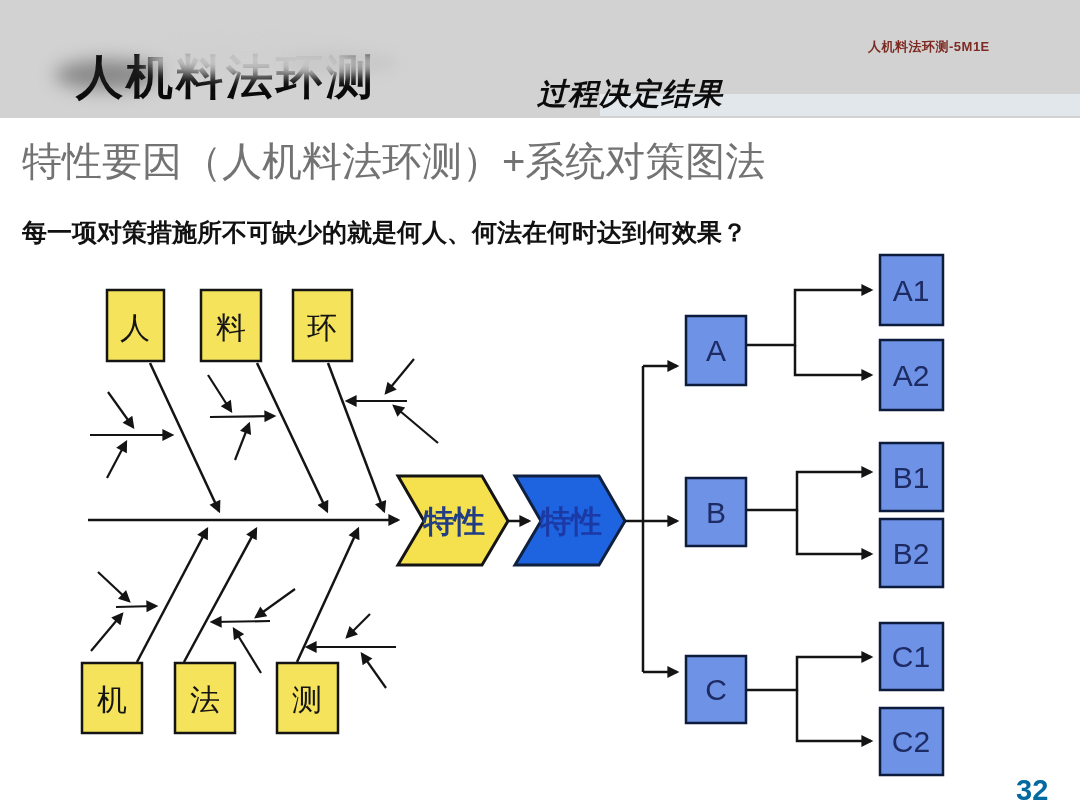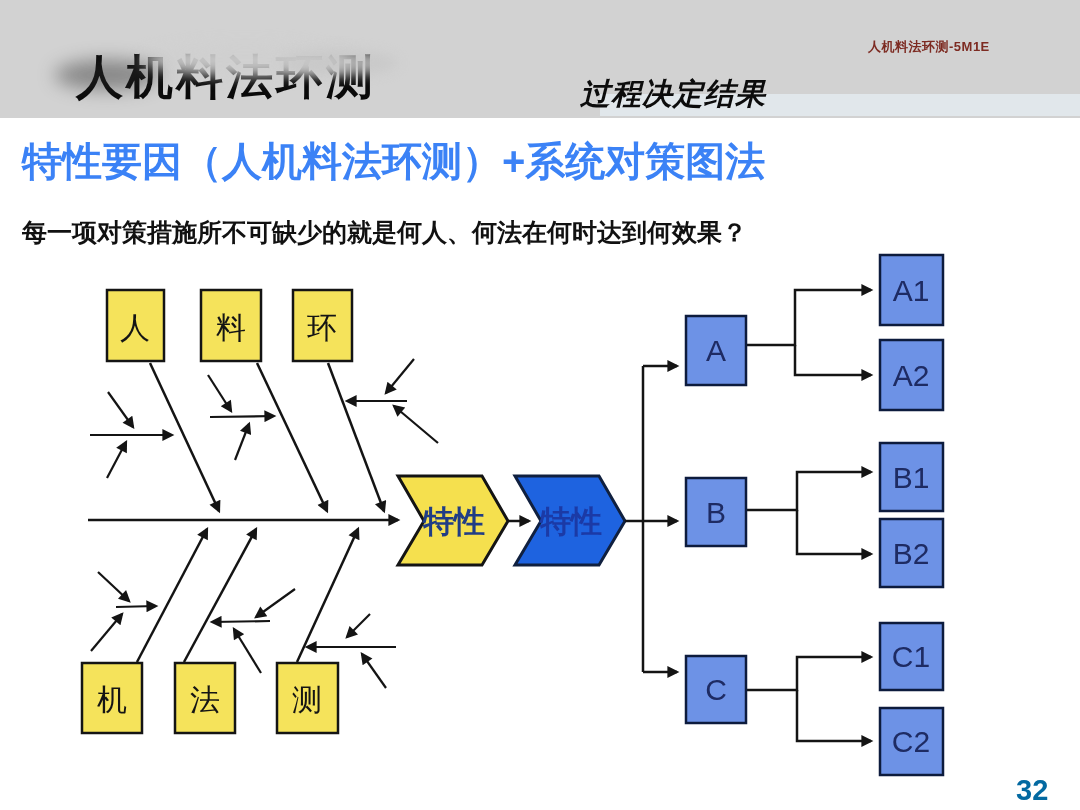--- a/index.html
+++ b/index.html
@@ -13,25 +13,25 @@
                 background:#e6edf3;opacity:.75;}
   .watermark{position:absolute;left:868px;top:38px;font-size:13px;font-weight:700;
              color:#7d2b22;letter-spacing:.5px;}
   .main-title{position:absolute;left:45px;top:46px;font-size:47px;font-weight:800;
               color:#0a0a0a;letter-spacing:3px;white-space:nowrap;margin-left:31px;}
   .smudge{position:absolute;border-radius:50%;}
   .smudge.s1{left:140px;top:44px;width:210px;height:32px;background:rgba(208,208,208,.95);filter:blur(7px);}
   .smudge.s2{left:55px;top:60px;width:105px;height:30px;background:rgba(45,45,45,.45);filter:blur(9px);}
   .smudge.s3{left:282px;top:50px;width:115px;height:26px;background:rgba(200,200,200,.85);filter:blur(6px);}
   .tagline{position:absolute;left:537px;top:74px;font-size:30px;font-weight:800;
-           font-style:italic;color:#0c0c0c;letter-spacing:1px;white-space:nowrap;margin-left:43px;}
+           font-style:italic;color:#0c0c0c;letter-spacing:1px;white-space:nowrap;}
 
   
-  .slide-title{position:absolute;left:22px;top:134px;font-size:40px;font-weight:700;
-               color:#3b82f6;white-space:nowrap;letter-spacing:0;}
+  .slide-title{position:absolute;left:22px;top:134px;font-size:40px;font-weight:400;
+               color:#737373;white-space:nowrap;letter-spacing:0;}
   .slide-subtitle{position:absolute;left:22px;top:216px;font-size:25px;font-weight:700;
                   color:#111;white-space:nowrap;}
   .page-number{position:absolute;left:1016px;top:774px;font-size:29px;font-weight:800;
                color:#0369a1;}
 
   
   svg.diagram{position:absolute;left:0;top:0;width:1080px;height:810px;}
   .ln{stroke:#141414;stroke-width:2.5;fill:none;}
   .thin{stroke-width:2.2;}
   text{font-family:"Liberation Sans",sans-serif;}

